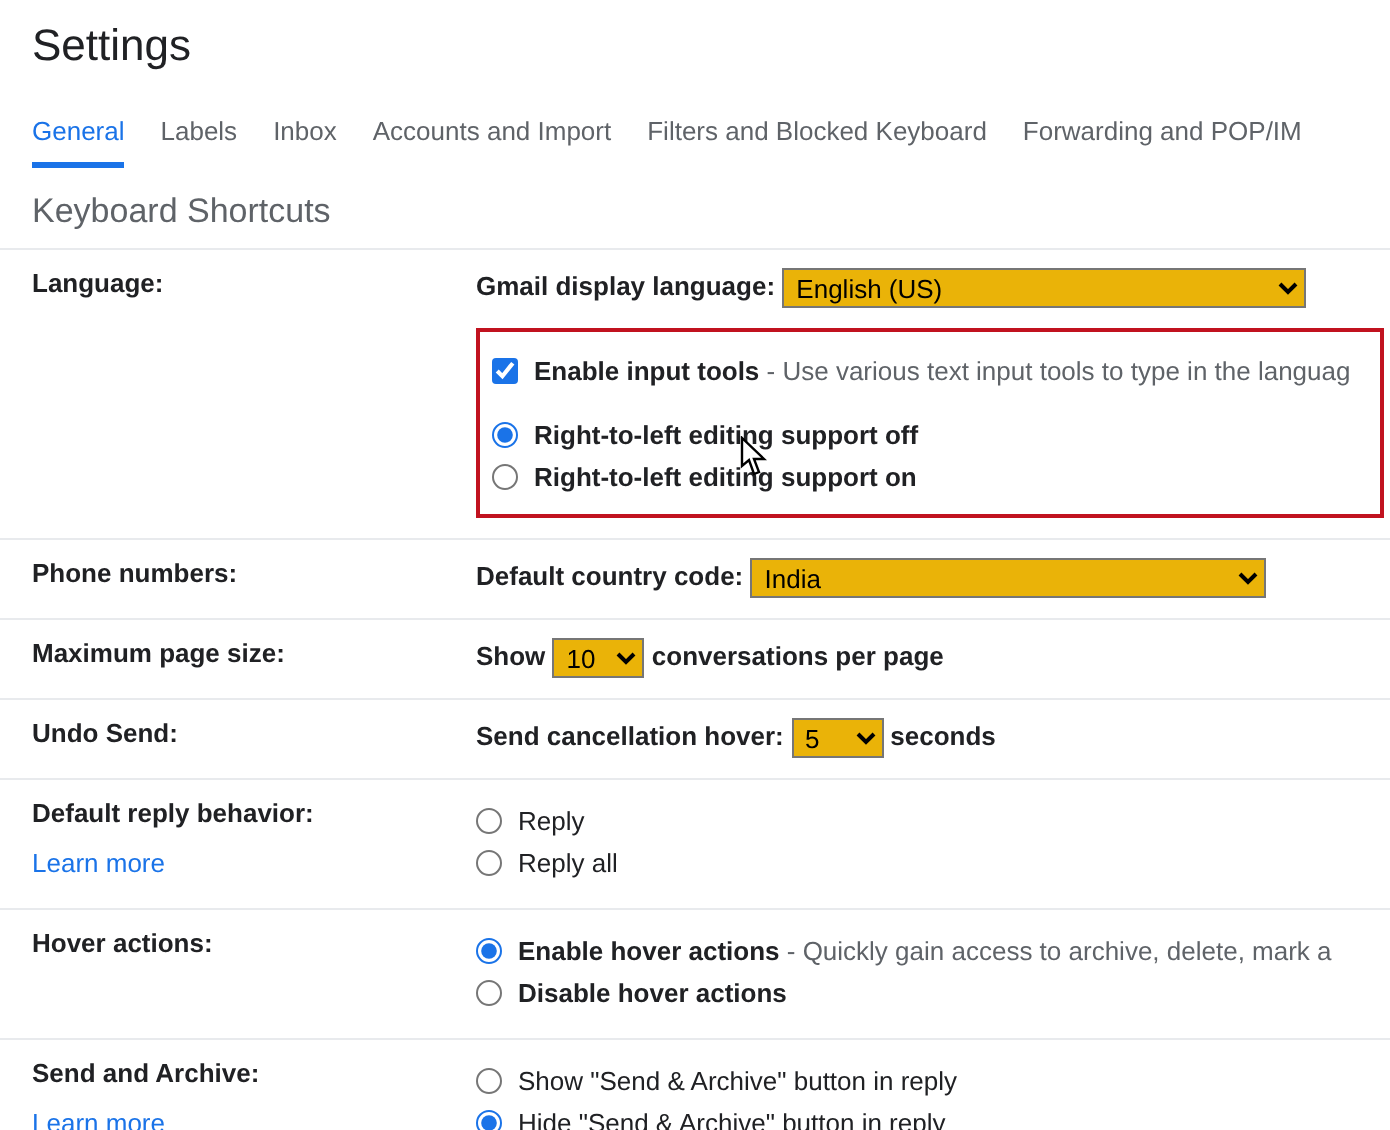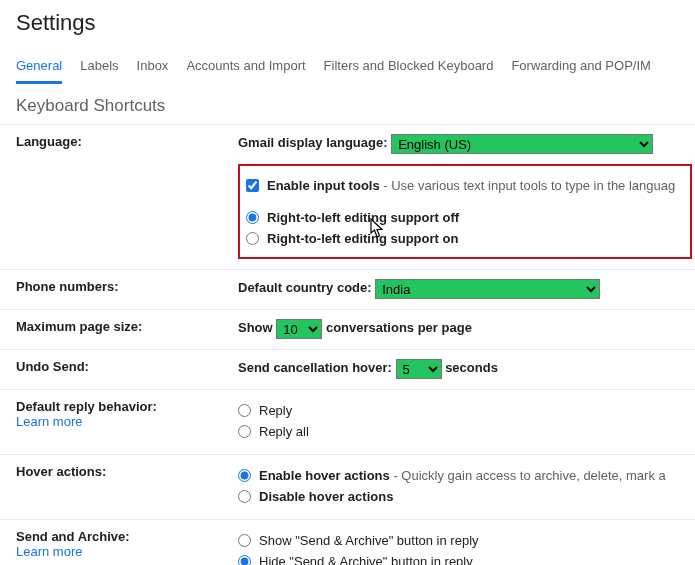--- a/index.html
+++ b/index.html
@@ -51,46 +51,46 @@
       font-size: 13px;
       font-weight: 700;
       color: #202124;
     }
     .section-label .learn-more {
       font-weight: 400;
       color: #1a73e8;
       font-size: 13px;
       cursor: pointer;
       display: block;
-      margin-top: 0;
+      margin-top: 10px;
     }
     .section-content {
       flex: 1;
       font-size: 13px;
       color: #202124;
       min-width: 0;
     }
     .inline-label {
       font-weight: 700;
       color: #202124;
     }
     .inline-desc {
       font-weight: 400;
       color: #5f6368;
     }
     select {
       font-size: 13px;
       padding: 1px 2px;
       border: 1px solid #767676;
-      background: #22c55e;
+      background: #eab308;
       height: 20px;
       vertical-align: middle;
     }
     select.lang-select { width: 262px; }
-    select.country-select { width: 225px; }
+    select.country-select { width: 258px; }
     select.small-select { width: 46px; }
     .opt-line {
       display: flex;
       align-items: flex-start;
       gap: 8px;
       margin: 3px 0;
       line-height: 18px;
     }
     .opt-line input[type="radio"],
     .opt-line input[type="checkbox"] {

